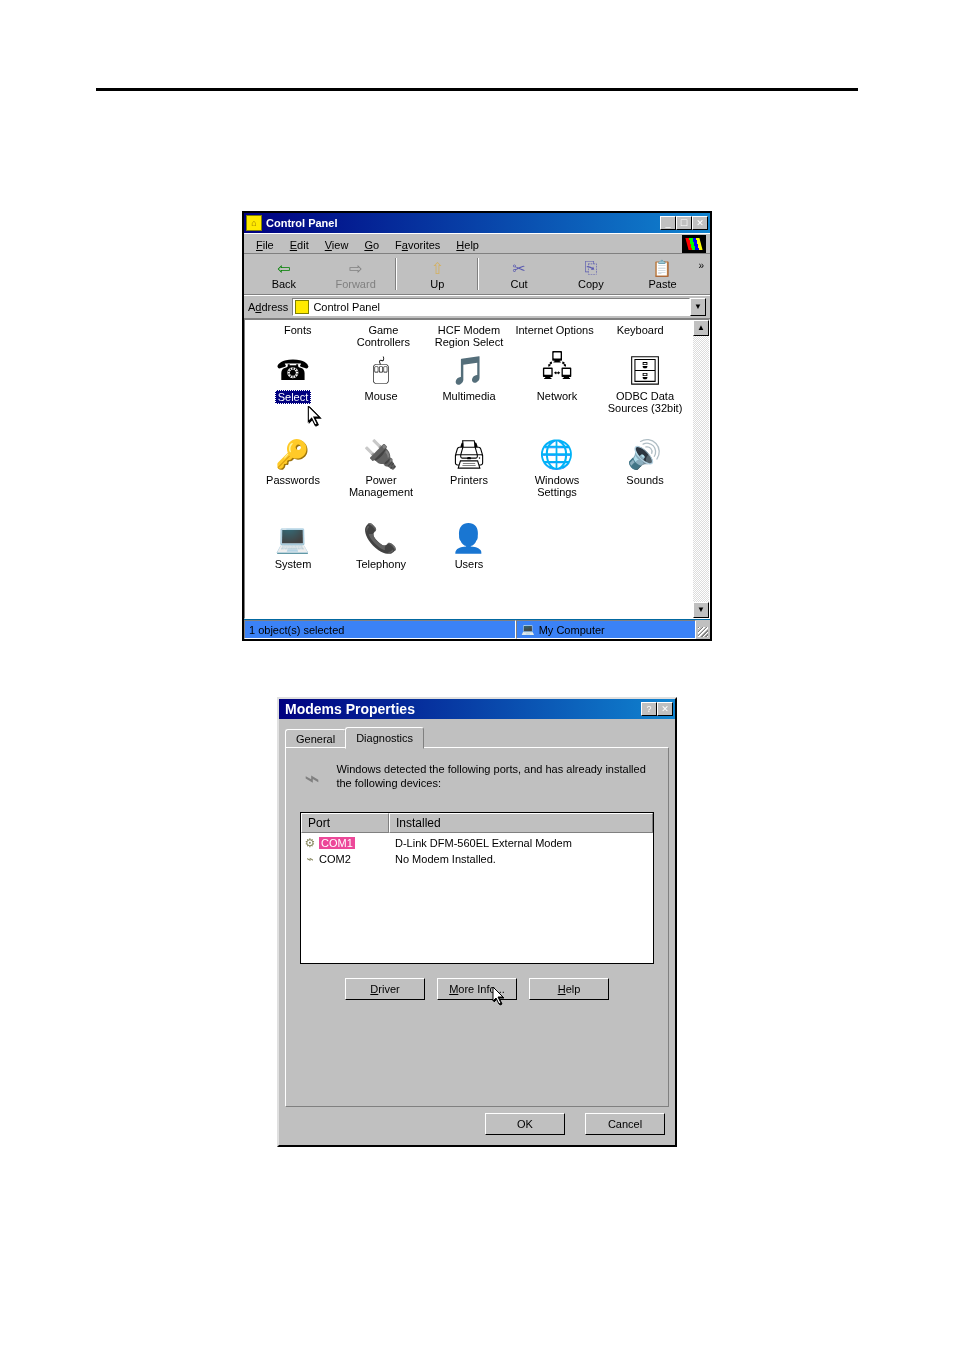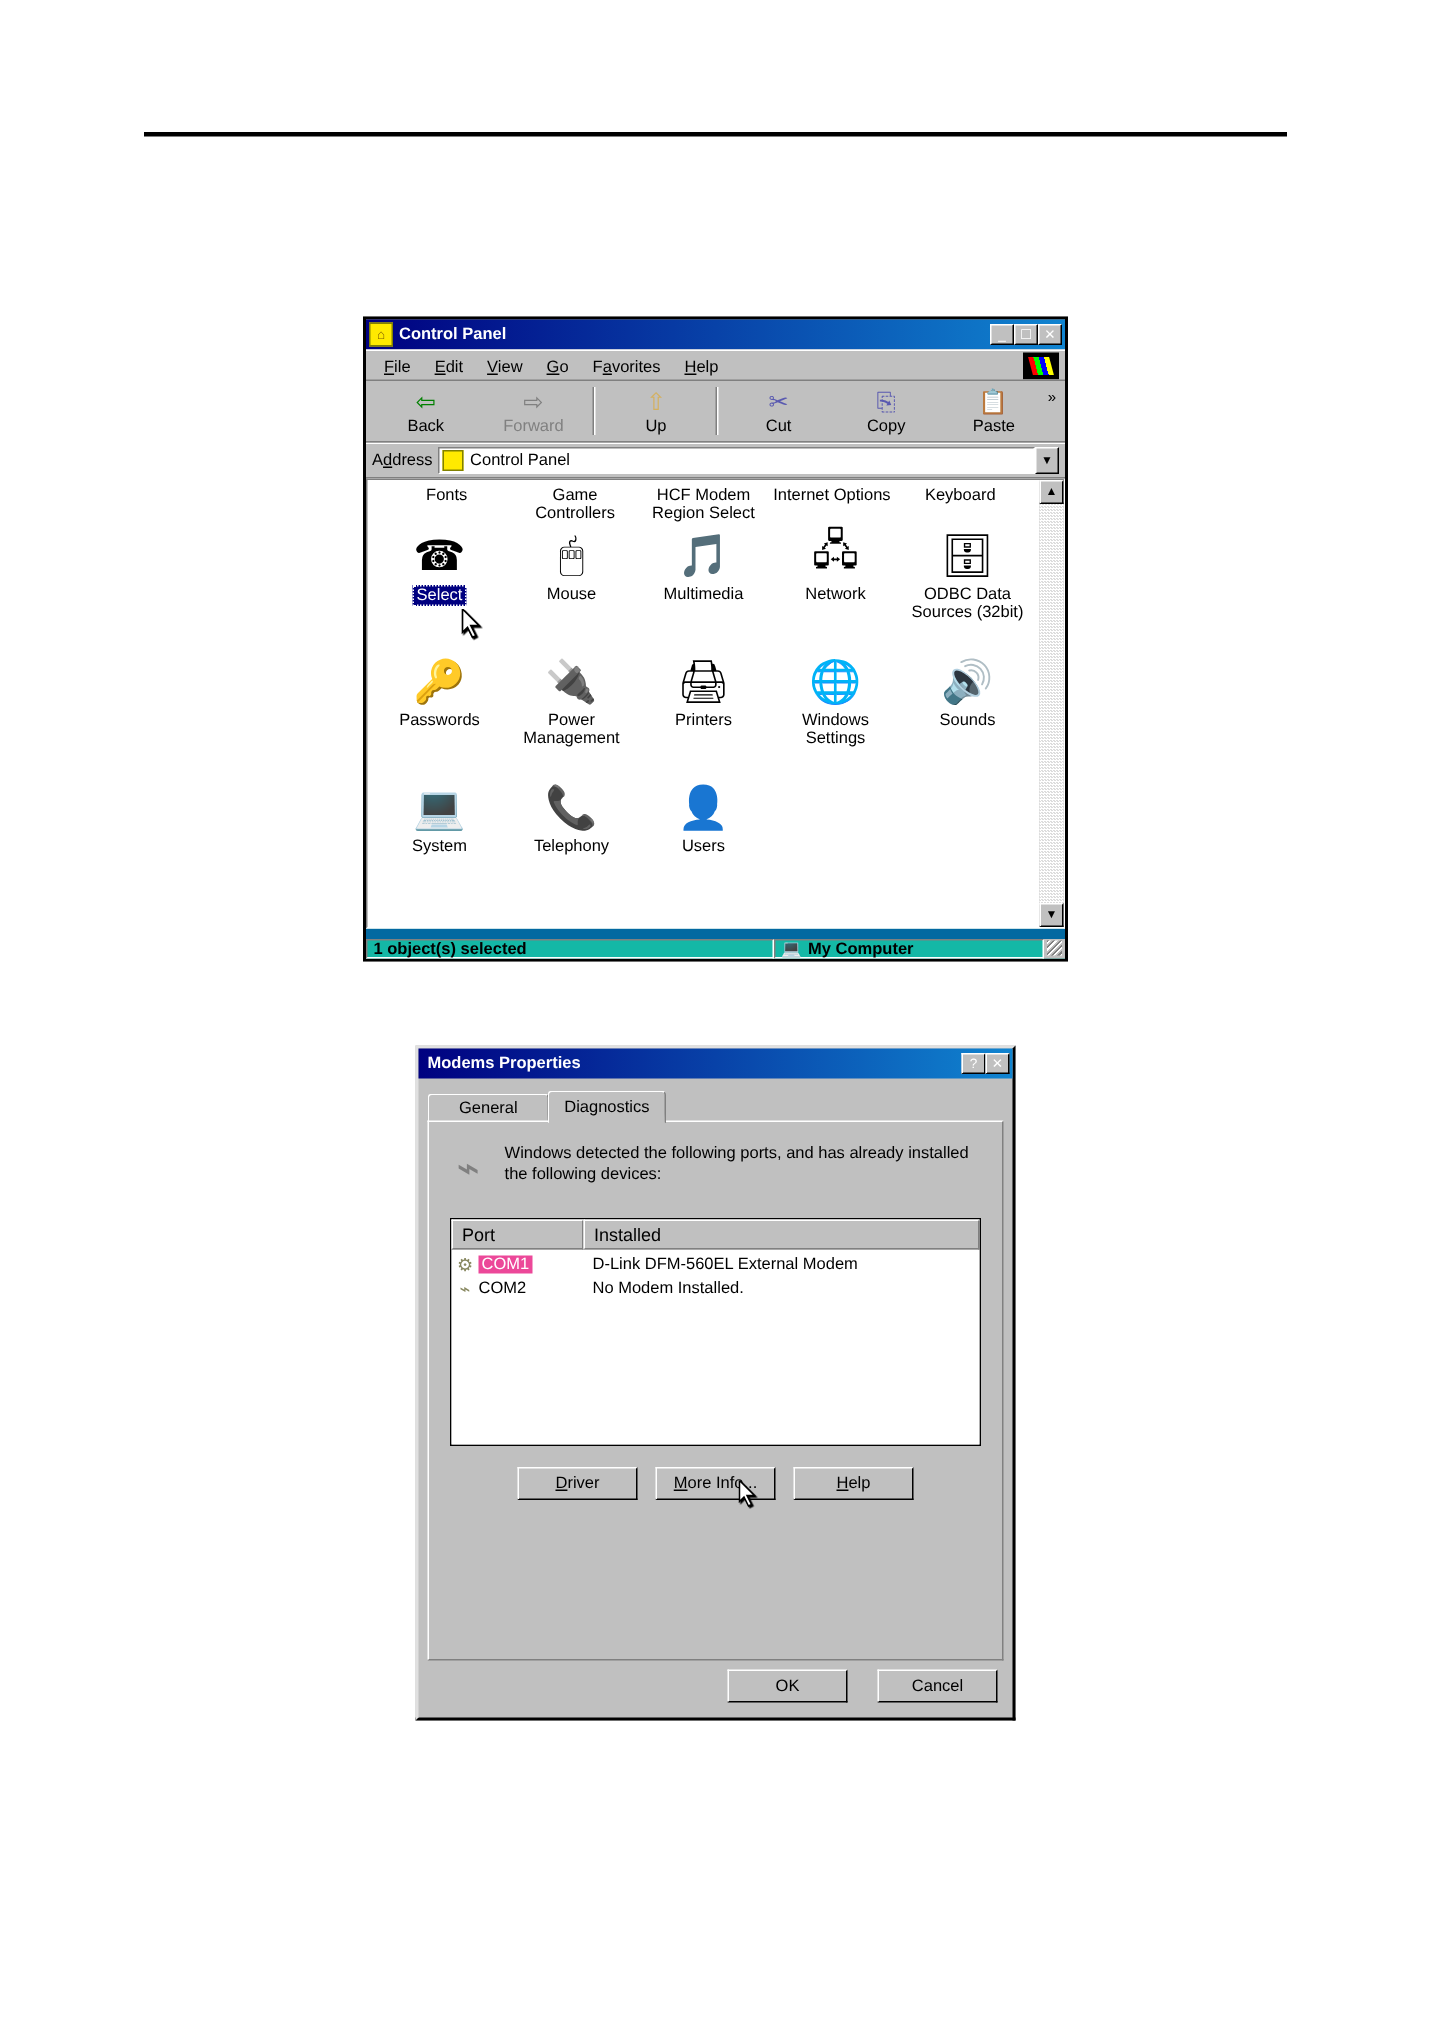--- a/index.html
+++ b/index.html
@@ -33,34 +33,34 @@
   .folderview { background:#fff; height:300px; position:relative; display:flex; flex-wrap:wrap; align-content:flex-start; padding:4px 20px 4px 4px; border:1px solid #808080; border-right-color:#fff; border-bottom-color:#fff; }
   .scroll { position:absolute; right:0; top:0; bottom:0; width:16px; background:#c0c0c0; display:flex; flex-direction:column; }
   .scroll .sbtn { height:16px; background:#c0c0c0; border:1px solid #fff; border-right-color:#000; border-bottom-color:#000; text-align:center; font-size:8px; line-height:14px; }
   .scroll .strack { flex:1; background:repeating-conic-gradient(#dcdcdc 0% 25%,#fff 0% 50%) 50%/2px 2px; }
   .row-top { width:100%; display:flex; justify-content:space-around; padding:0 6px 4px 6px; }
   .row-top .toplabel { text-align:center; font-size:11px; width:88px; }
   .cp-item { width:88px; height:84px; display:flex; flex-direction:column; align-items:center; justify-content:flex-start; padding-top:2px; text-align:center; font-size:11px; }
   .cp-item .ico { width:32px; height:32px; margin-bottom:4px; display:flex; align-items:center; justify-content:center; font-size:28px; }
   .cp-item .lbl { line-height:12px; max-width:80px; }
   .cp-item.selected .lbl { background:#000080; color:#fff; padding:0 2px; border:1px dotted #fff; }
-  .statusbar { display:flex; border-top:7px solid #0369a1; background:#14b8a6; height:20px;font-weight:bold; }
+  .statusbar { display:flex; border-top:1px solid #0369a1; background:#3b82f6; height:20px; }
   .statusbar .pane { flex:1; border:1px solid #808080; border-right-color:#fff; border-bottom-color:#fff; padding:2px 4px; display:flex; align-items:center; }
   .statusbar .pane.right { flex:0 0 180px; }
   .statusbar .grip { width:14px; background:#c0c0c0; position:relative; }
   .statusbar .grip::after { content:""; position:absolute; right:2px; bottom:2px; width:10px; height:10px; background:repeating-linear-gradient(135deg,#808080 0 1px,#fff 1px 2px,transparent 2px 3px); }
   .cursor { position:absolute; width:16px; height:20px; pointer-events:none; }
   .cursor svg { filter:drop-shadow(1px 1px 0 #000); }
 
   
   .dlg { width:400px; margin:0 auto; border:2px solid #000; border-top-color:#e0e0e0; border-left-color:#e0e0e0; background:#c0c0c0; }
-  .dlg .titlebar .title { font-size:11px; }
+  .dlg .titlebar .title { font-size:14px; }
   .tabs { margin:6px 6px 0 6px; position:relative; }
   .tabrow { display:flex; align-items:flex-end; }
-  .tab { background:#c0c0c0; border:1px solid #fff; border-right-color:#808080; border-bottom:none; padding:3px 20px; font-size:11px; margin-right:-1px; border-radius:3px 3px 0 0; position:relative; }
+  .tab { background:#c0c0c0; border:1px solid #fff; border-right-color:#808080; border-bottom:none; padding:3px 10px; font-size:11px; margin-right:-1px; border-radius:3px 3px 0 0; position:relative; }
   .tab.inactive { top:1px; z-index:0; }
   .tab.active { font-weight:normal; padding:4px 10px; z-index:2; top:2px; border-bottom:1px solid #c0c0c0; }
   .tabpanel { border:1px solid #fff; border-right-color:#808080; border-bottom-color:#808080; padding:14px; height:360px; position:relative; z-index:1; }
   .diagtext { display:flex; gap:12px; }
   .diagico { width:32px; height:32px; display:flex; align-items:center; justify-content:center; font-size:26px; color:#808080; }
   .diagmsg { font-size:11px; line-height:14px; }
   .listbox { margin-top:18px; border:1px solid #000; background:#c0c0c0; }
   .listhdr { display:flex; }
   .listhdr .col { background:#c0c0c0; border:1px solid #fff; border-right-color:#808080; border-bottom-color:#808080; padding:2px 6px; font-size:12px; }
   .col.port { width:88px; }

